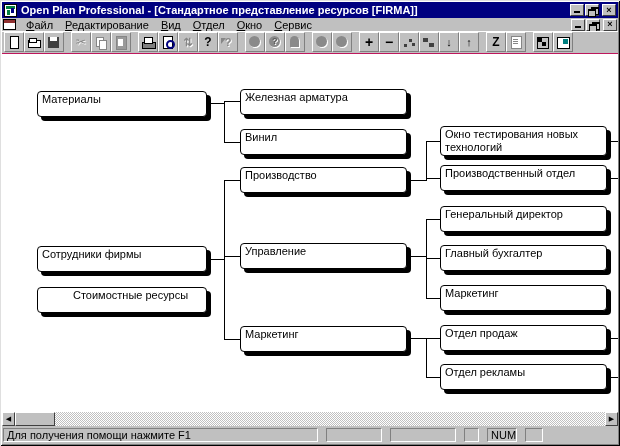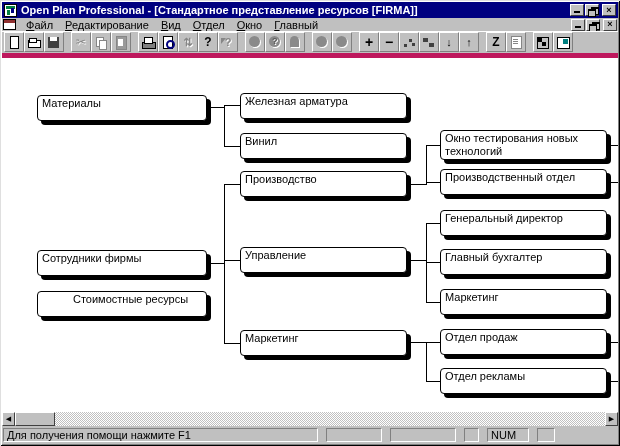--- a/index.html
+++ b/index.html
@@ -91,21 +91,21 @@
   .ic-z { font-size:12px; }
   .ic-note::before { content:""; position:absolute; left:2px; top:0; width:9px; height:11px; background:#fff; border:1px solid #868686; }
   .ic-note::after { content:""; position:absolute; left:4px; top:3px; width:5px; height:1px; background:#868686;
     box-shadow:0 2px 0 #868686, 0 4px 0 #868686; }
   .ic-grid::before { content:""; position:absolute; left:2px; top:2px; width:4px; height:4px; background:#000; box-shadow:4px 4px 0 #000; }
   .ic-grid::after { content:""; position:absolute; left:1px; top:1px; width:10px; height:10px; border:1px solid #000; }
   .ic-fit::before { content:""; position:absolute; left:1px; top:1px; width:11px; height:10px; border:1px solid #000; background:#fff; }
   .ic-fit::after { content:""; position:absolute; right:2px; top:3px; width:5px; height:5px; background:#008080; }
   
   .canvas { position:absolute; left:2px; top:53px; width:616px; height:359px; background:#fff;
-    border-top:5px solid #be185d; overflow:hidden; }
+    border-top:1px solid #be185d; overflow:hidden; }
   .node {
     position:absolute; background:#fff; border:1px solid #000; border-radius:4px;
     box-shadow:4px 4px 0 #000; font-size:11px; line-height:13px; padding:1px 4px;
     width:167px; height:26px; overflow:hidden; cursor:default;
   }
   .cl { position:absolute; background:#000; }
   
   .hscroll { position:absolute; left:2px; top:412px; width:616px; height:14px;
     background:
       repeating-conic-gradient(#fff 0% 25%, #c0c0c0 0% 50%) 0 0/2px 2px; }
@@ -113,21 +113,21 @@
     border:1px solid; border-color:#fff #404040 #404040 #fff;
     display:flex; align-items:center; justify-content:center; font-size:7px; color:#000; }
   .sthumb { position:absolute; left:13px; top:0; width:40px; height:14px; background:#c0c0c0;
     border:1px solid; border-color:#fff #404040 #404040 #fff; }
   
   .statusbar { position:absolute; left:2px; top:427px; width:616px; height:16px;
     display:flex; gap:8px; align-items:stretch; padding:1px 1px; }
   .panel { border:1px solid; border-color:#808080 #fff #fff #808080;
     font-size:11px; line-height:12px; padding:0 3px; white-space:nowrap; overflow:hidden; }
   .p-msg { width:315px; } .p-a { width:56px; } .p-b { width:66px; } .p-c { width:15px; }
-  .p-num { width:42px; text-align:left; } .p-d { width:18px; }
+  .p-num { width:30px; text-align:center; } .p-d { width:18px; }
 </style>
 </head>
 <body>
 
 <div class="window">
 
   <div class="titlebar">
     <span class="app-ic"></span>
     <span class="title">Open Plan Professional - [Стандартное представление ресурсов [FIRMA]]</span>
     <span class="winbtns">
@@ -137,21 +137,21 @@
     </span>
   </div>
 
   <div class="menubar">
     <span class="mdi-ic"></span>
     <span class="menu-item">Файл</span>
     <span class="menu-item">Редактирование</span>
     <span class="menu-item">Вид</span>
     <span class="menu-item">Отдел</span>
     <span class="menu-item">Окно</span>
-    <span class="menu-item">Главный</span>
+    <span class="menu-item">Сервис</span>
     <span class="winbtns">
       <span class="wbtn min"></span>
       <span class="wbtn rest"></span>
       <span class="wbtn close">×</span>
     </span>
   </div>
 
   <div class="toolbar">
     <span class="tb-group">
       <button class="tbtn">

